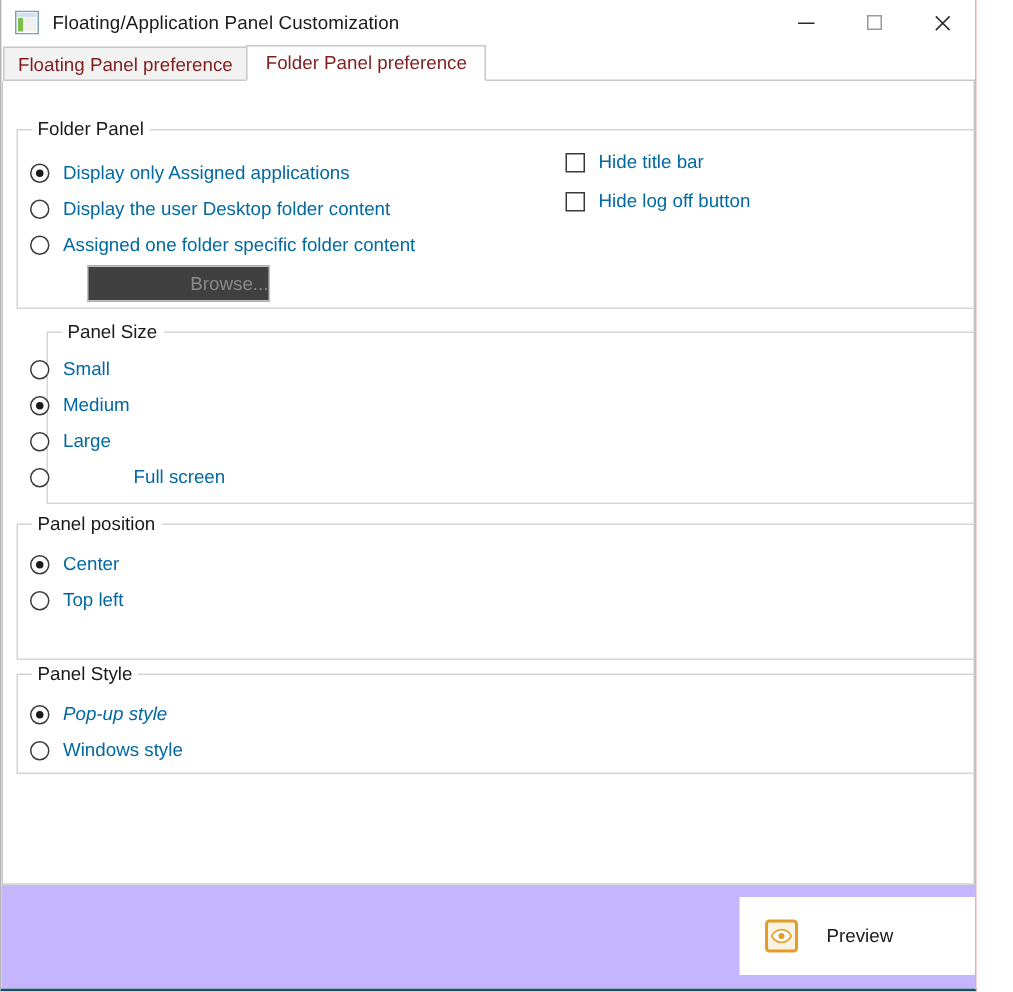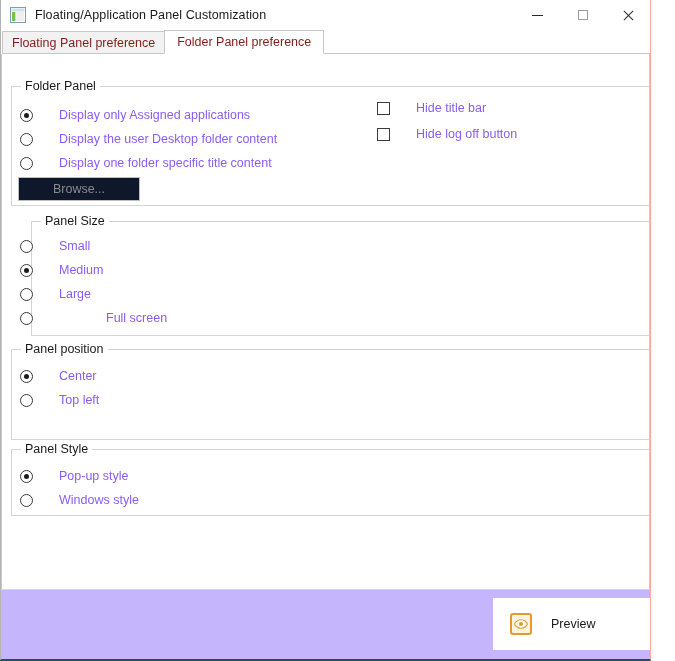--- a/index.html
+++ b/index.html
@@ -158,22 +158,22 @@
 
   .row {
     position: absolute;
     display: flex;
     align-items: center;
     cursor: default;
     white-space: nowrap;
   }
   .row .lbl {
     font-size: 12.5px;
-    color: #8b5cf6;
-    margin-left: 26px;
+    color: #0369a1;
+    margin-left: 9px;
   }
 
   .radio {
     width: 13px;
     height: 13px;
     box-sizing: border-box;
     border: 1px solid #3a3a3a;
     border-radius: 50%;
     background: #ffffff;
     flex: 0 0 auto;
@@ -199,29 +199,30 @@
     background: #ffffff;
     flex: 0 0 auto;
     position: relative;
   }
 
   .browse-btn {
     position: absolute;
     width: 122px;
     height: 24px;
     box-sizing: border-box;
-    background: #0f172a;
+    background: #404040;
     border: 1px solid #bfbfbf;
     color: #8a8a8a;
     font-size: 12.5px;
     font-family: "Liberation Sans", sans-serif;
     display: flex;
     align-items: center;
-    justify-content: center;
-    cursor: default;
+    justify-content: flex-end;
+    cursor: default;
+    margin-left: 40px;
   }
 
   
   .footer {
     position: absolute;
     left: 0;
     right: 0;
     bottom: 0;
     height: 69px;
     background: #c4b5fd;
@@ -305,21 +306,21 @@
     <div class="row" style="left:18px; top:54px;">
       <span class="radio checked"></span>
       <span class="lbl">Display only Assigned applications</span>
     </div>
     <div class="row" style="left:18px; top:78px;">
       <span class="radio"></span>
       <span class="lbl">Display the user Desktop folder content</span>
     </div>
     <div class="row" style="left:18px; top:102px;">
       <span class="radio"></span>
-      <span class="lbl">Display one folder specific title content</span>
+      <span class="lbl">Assigned one folder specific folder content</span>
     </div>
 
     <div class="browse-btn" style="left:16px; top:123px;">
       <span>Browse...</span>
     </div>
 
     <div class="row" style="left:375px; top:47px;">
       <span class="checkbox"></span>
       <span class="lbl">Hide title bar</span>
     </div>
@@ -359,21 +360,21 @@
     </div>
     <div class="row" style="left:18px; top:339px;">
       <span class="radio"></span>
       <span class="lbl">Top left</span>
     </div>
 
     <fieldset class="group" style="left:9px; top:388px; width:657px; height:72px;">
       <legend>Panel Style</legend>
     </fieldset>
 
-    <div class="row" style="left:18px; top:415px;">
+    <div class="row" style="left:18px; top:415px;font-style:italic;">
       <span class="radio checked"></span>
       <span class="lbl">Pop-up style</span>
     </div>
     <div class="row" style="left:18px; top:439px;">
       <span class="radio"></span>
       <span class="lbl">Windows style</span>
     </div>
 
   </div>
 

